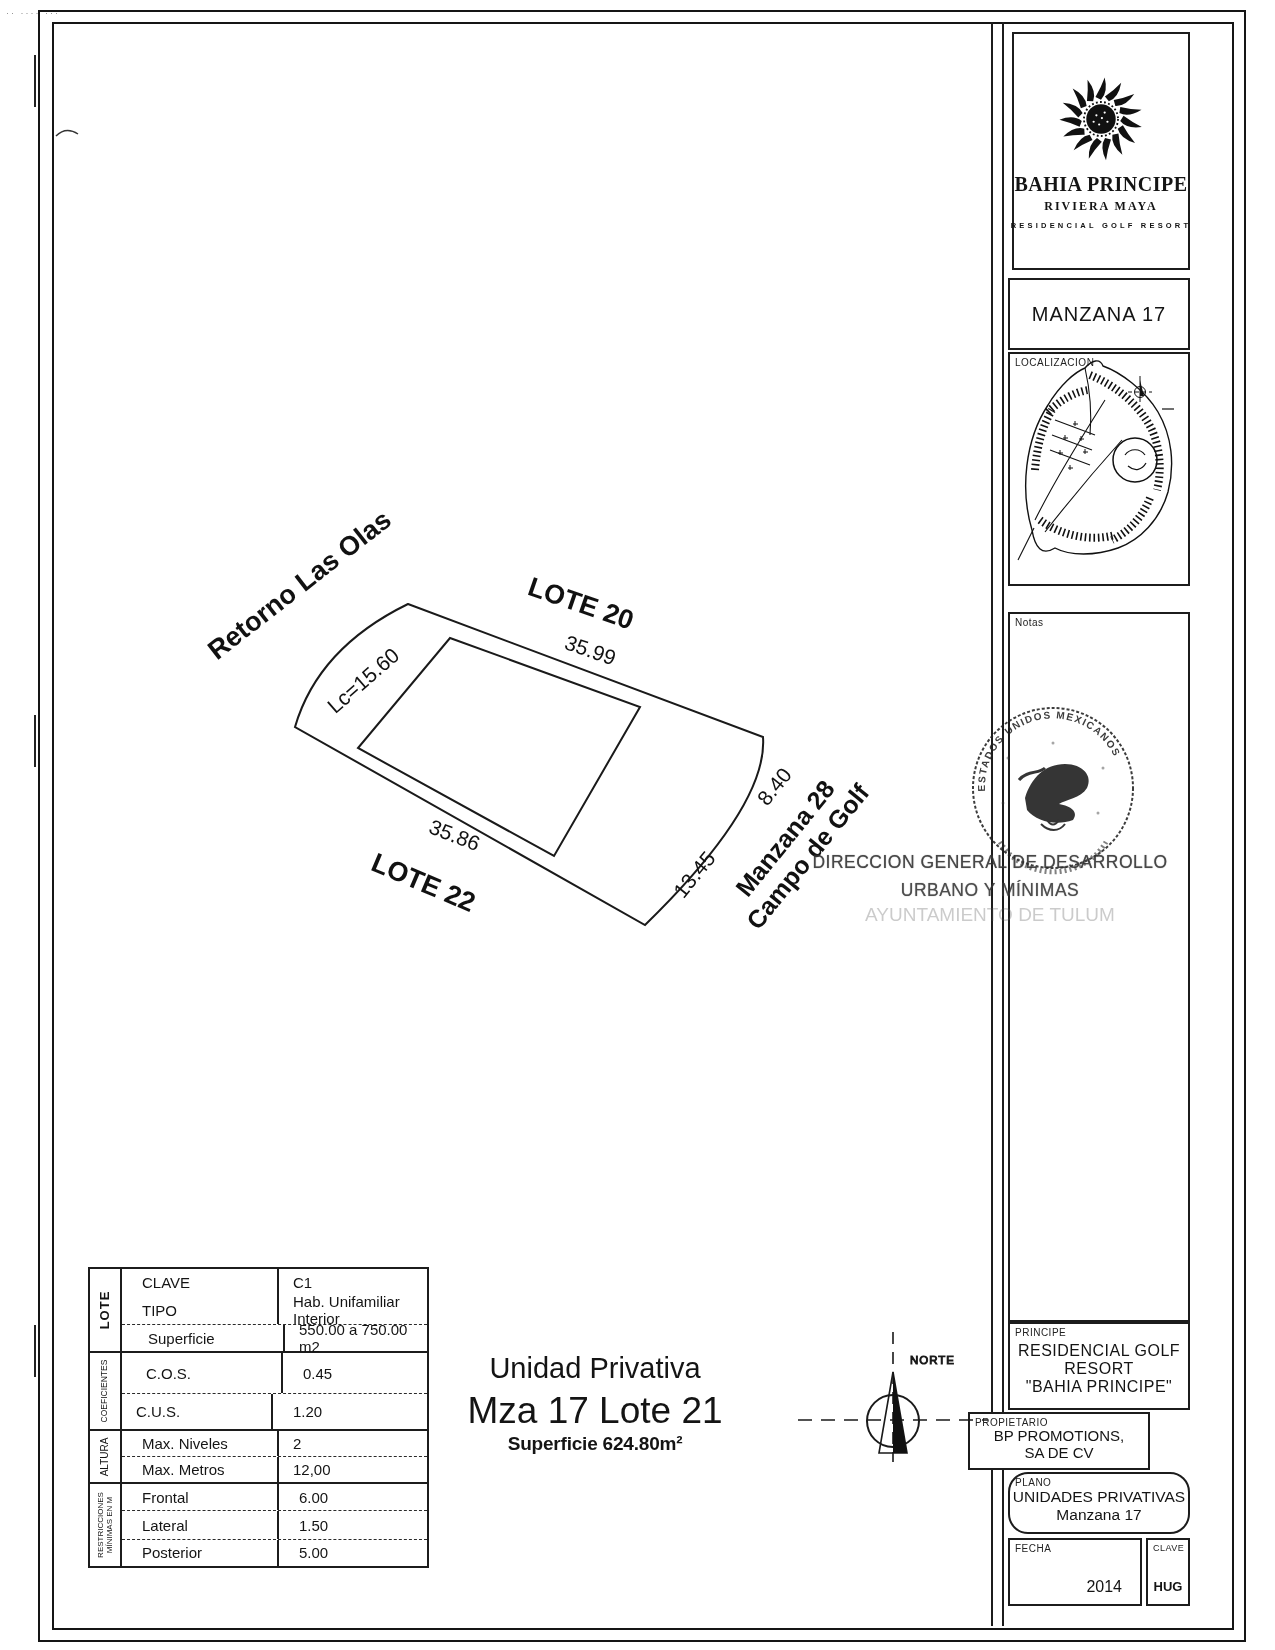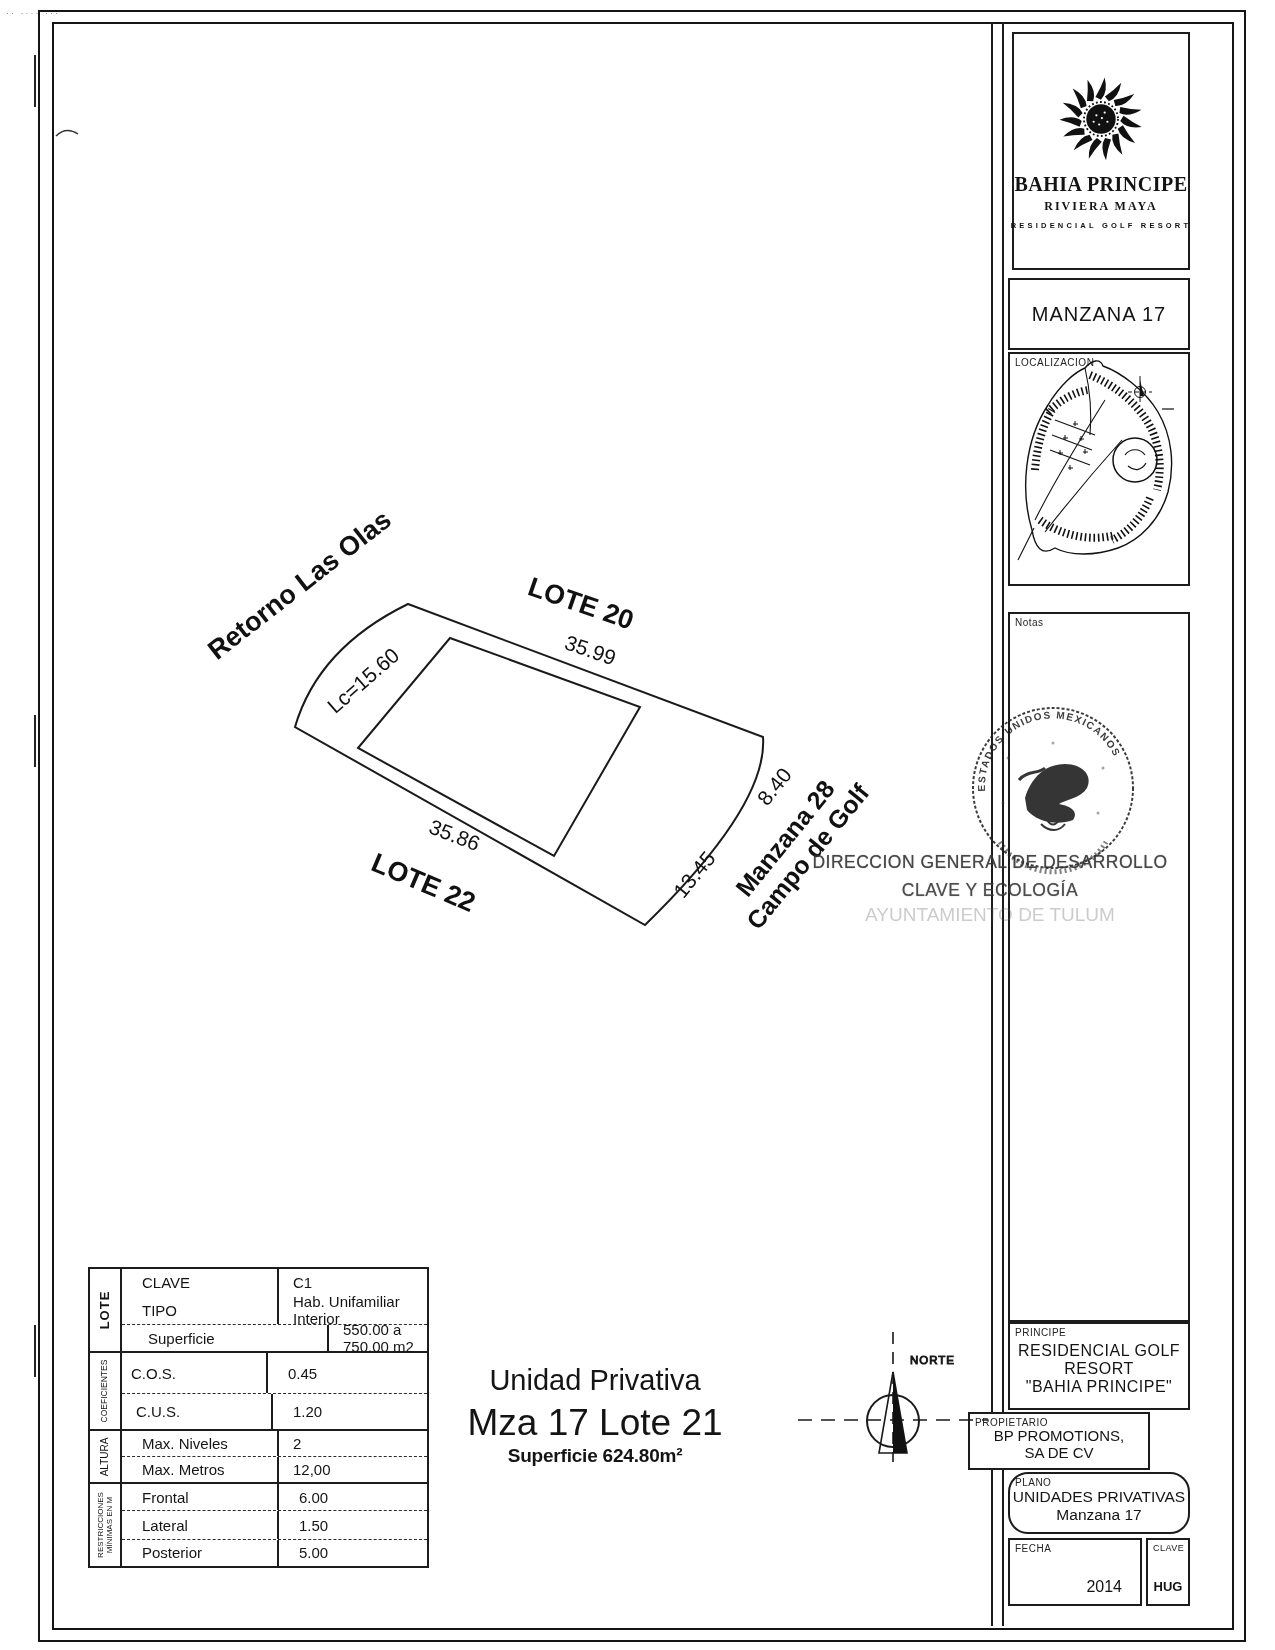--- a/index.html
+++ b/index.html
@@ -37,21 +37,21 @@
   .clave-val{position:absolute;left:0;right:0;bottom:10px;text-align:center;font-size:13px;font-weight:700;}
 
   
   .stamp{position:absolute;left:800px;width:380px;text-align:center;color:#2e2e2e;}
   .stamp1{top:852px;font-size:17.5px;letter-spacing:.5px;opacity:.88;text-shadow:0 0 1px #666;}
   .stamp2{top:880px;font-size:17.5px;letter-spacing:.5px;opacity:.85;text-shadow:0 0 1px #666;}
   .stamp3{top:904px;font-size:19px;opacity:.30;color:#555;filter:blur(.4px);}
 
   
   .summary{position:absolute;left:430px;top:1352px;width:330px;text-align:center;}
-  .sum1{font-size:29px;margin-top:12px;}
+  .sum1{font-size:29px;}
   .sum2{font-size:37px;margin-top:5px;}
   .sum3{font-size:19px;font-weight:700;margin-top:1px;letter-spacing:-.2px;}
 
   
   .ztable{position:absolute;left:88px;top:1267px;width:337px;border:2px solid #1c1c1c;}
   .zgroup{display:flex;border-top:2px solid #1c1c1c;}
   .zgroup:first-child{border-top:none;}
   .zglabel{width:30px;border-right:2px solid #1c1c1c;position:relative;}
   .rotlabel{position:absolute;left:50%;top:50%;transform:translate(-50%,-50%) rotate(-90deg);
             white-space:nowrap;text-align:center;line-height:1.15;}
@@ -254,21 +254,21 @@
       <line x1="893" y1="1332" x2="893" y2="1462" stroke-width="1.6" stroke-dasharray="12 8"></line>
       <line x1="798" y1="1420" x2="988" y2="1420" stroke-width="1.6" stroke-dasharray="14 9"></line>
       <circle cx="893" cy="1421" r="26" stroke-width="2"></circle>
       <path d="M893,1372 L879,1453 L907,1453 Z" stroke-width="1.6"></path>
       <path d="M893,1372 L907,1453 L893,1453 Z" fill="#111" stroke="none"></path>
       <text class="tnorte" x="910" y="1364">NORTE</text>
     </g>
   </svg>
 
   <div class="stamp stamp1">DIRECCION GENERAL DE DESARROLLO</div>
-  <div class="stamp stamp2">CLAVE Y ECOLOGÍA</div>
+  <div class="stamp stamp2">URBANO Y MÍNIMAS</div>
   <div class="stamp stamp3">AYUNTAMIENTO DE TULUM</div>
 
   <div class="summary">
     <div class="sum1">Unidad Privativa</div>
     <div class="sum2">Mza 17 Lote 21</div>
     <div class="sum3">Superficie 624.80m²</div>
   </div>
 
   <div class="ztable">
 
@@ -278,34 +278,34 @@
       </div>
       <div class="zrows">
         <div class="zrow" style="height:28px;">
           <div class="zname">CLAVE</div>
           <div class="zval">C1</div>
         </div>
         <div class="zrow dash" style="height:28px;">
           <div class="zname">TIPO</div>
           <div class="zval">Hab. Unifamiliar Interior</div>
         </div>
-        <div class="zrow" style="height:26px;gap:44px;">
+        <div class="zrow" style="height:26px;">
           <div class="zname" style="padding-left:26px;">Superficie</div>
           <div class="zval">550.00 a 750.00 m2</div>
         </div>
       </div>
     </div>
 
     <div class="zgroup" style="height:76px;">
       <div class="zglabel">
         <div class="rotlabel" style="font-size:8.5px;">COEFICIENTES</div>
       </div>
       <div class="zrows">
         <div class="zrow dash" style="height:41px;">
-          <div class="zname" style="padding-left:9px;">C.O.S.</div>
+          <div class="zname" style="padding-left:24px;">C.O.S.</div>
           <div class="zval" style="padding-left:20px;">0.45</div>
         </div>
         <div class="zrow" style="height:35px;">
           <div class="zname" style="padding-left:14px;">C.U.S.</div>
           <div class="zval" style="padding-left:20px;">1.20</div>
         </div>
       </div>
     </div>
 
     <div class="zgroup" style="height:51px;">

